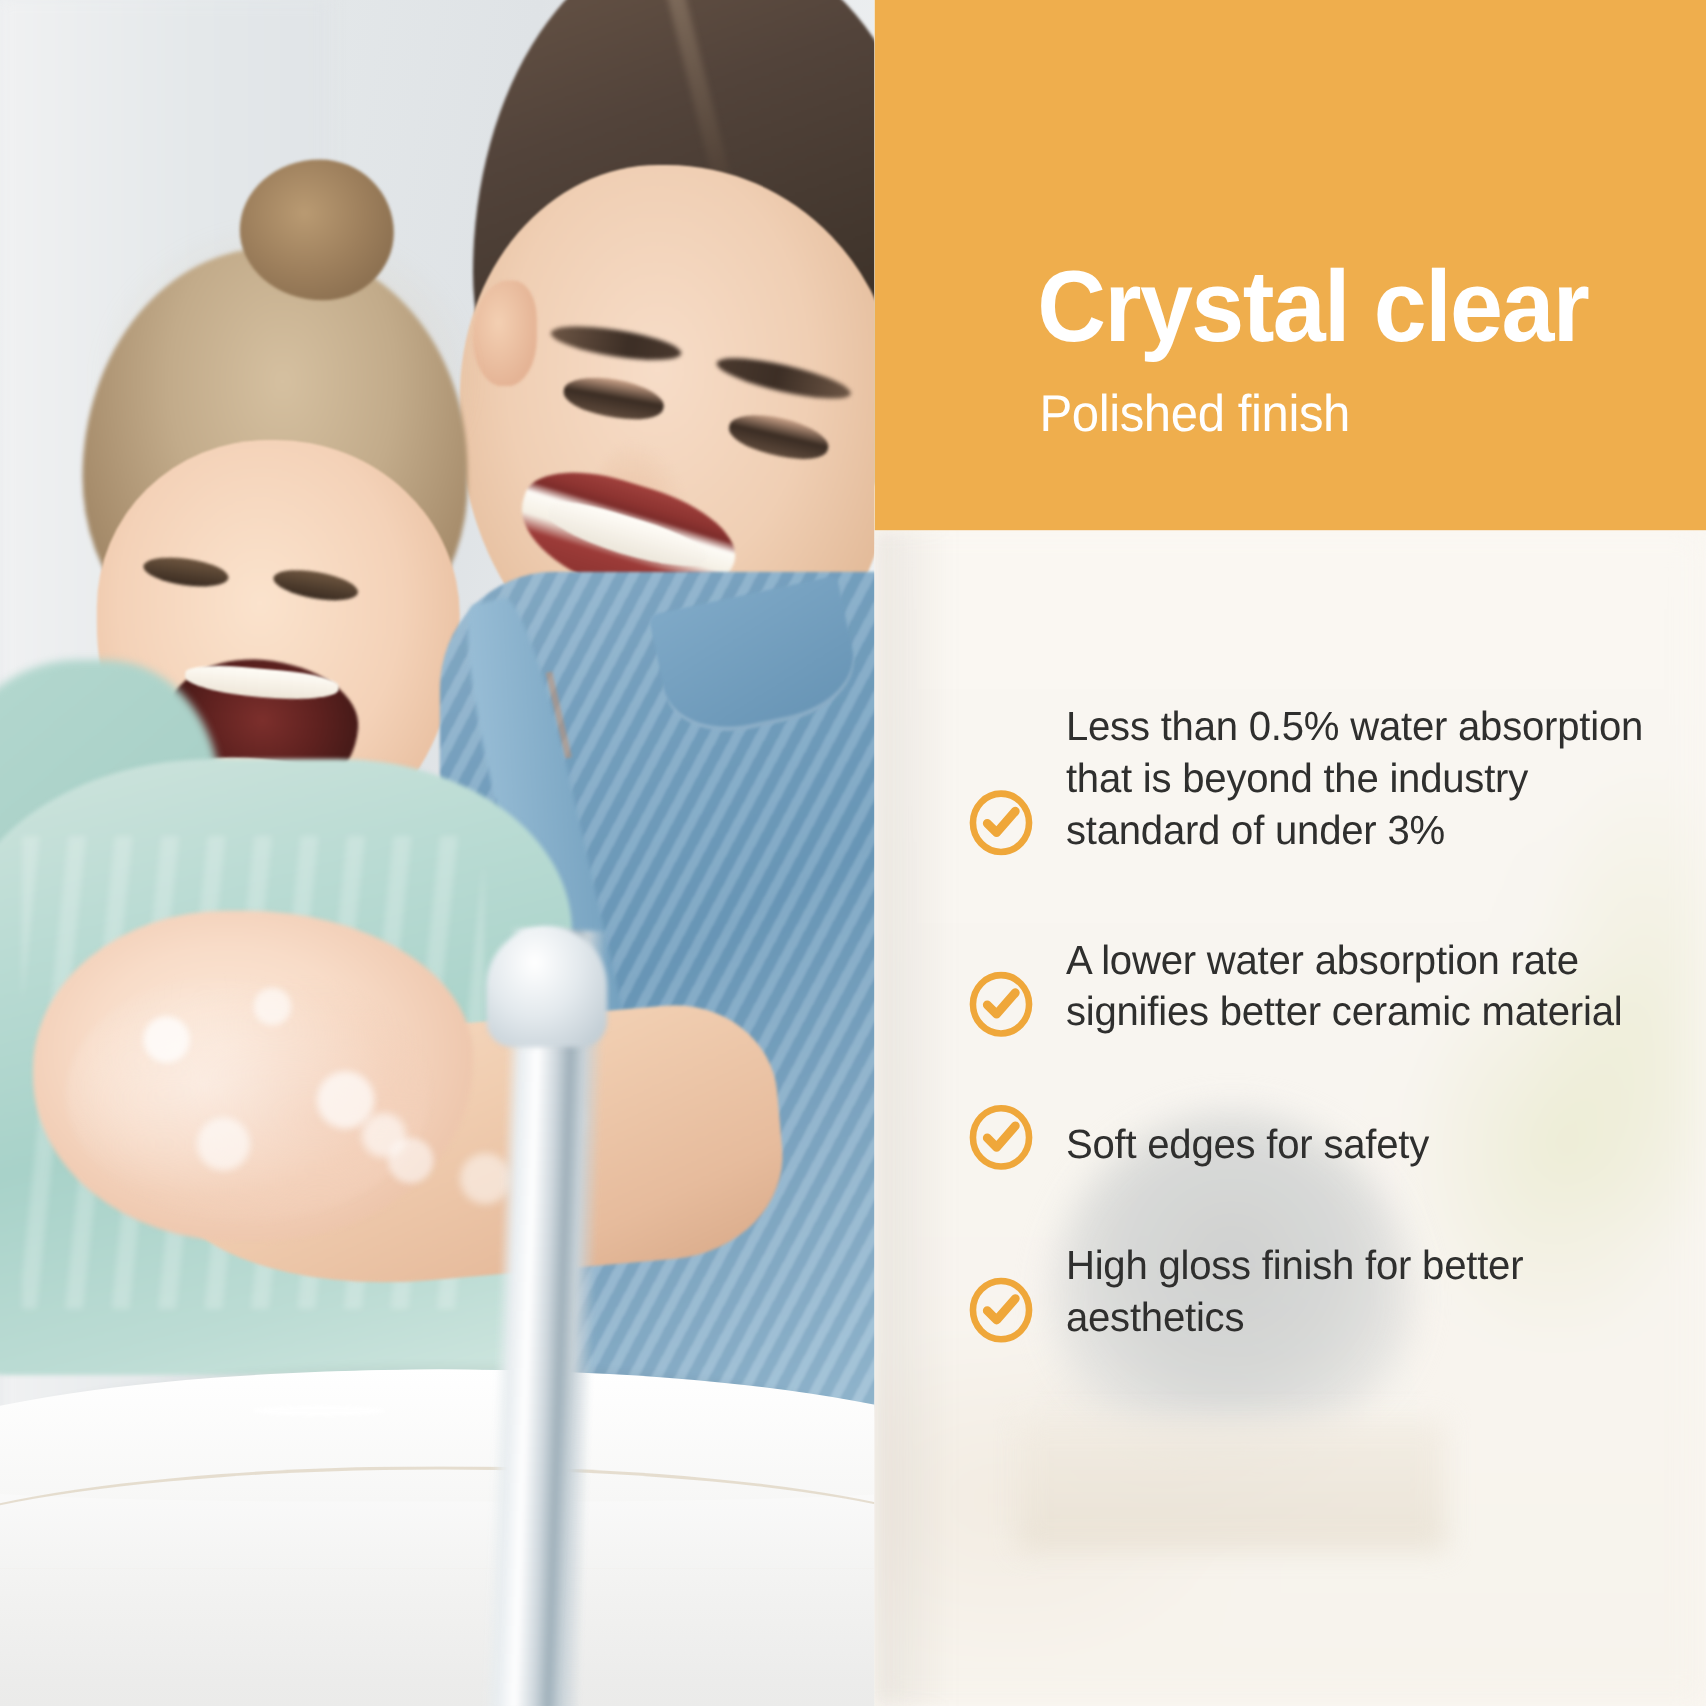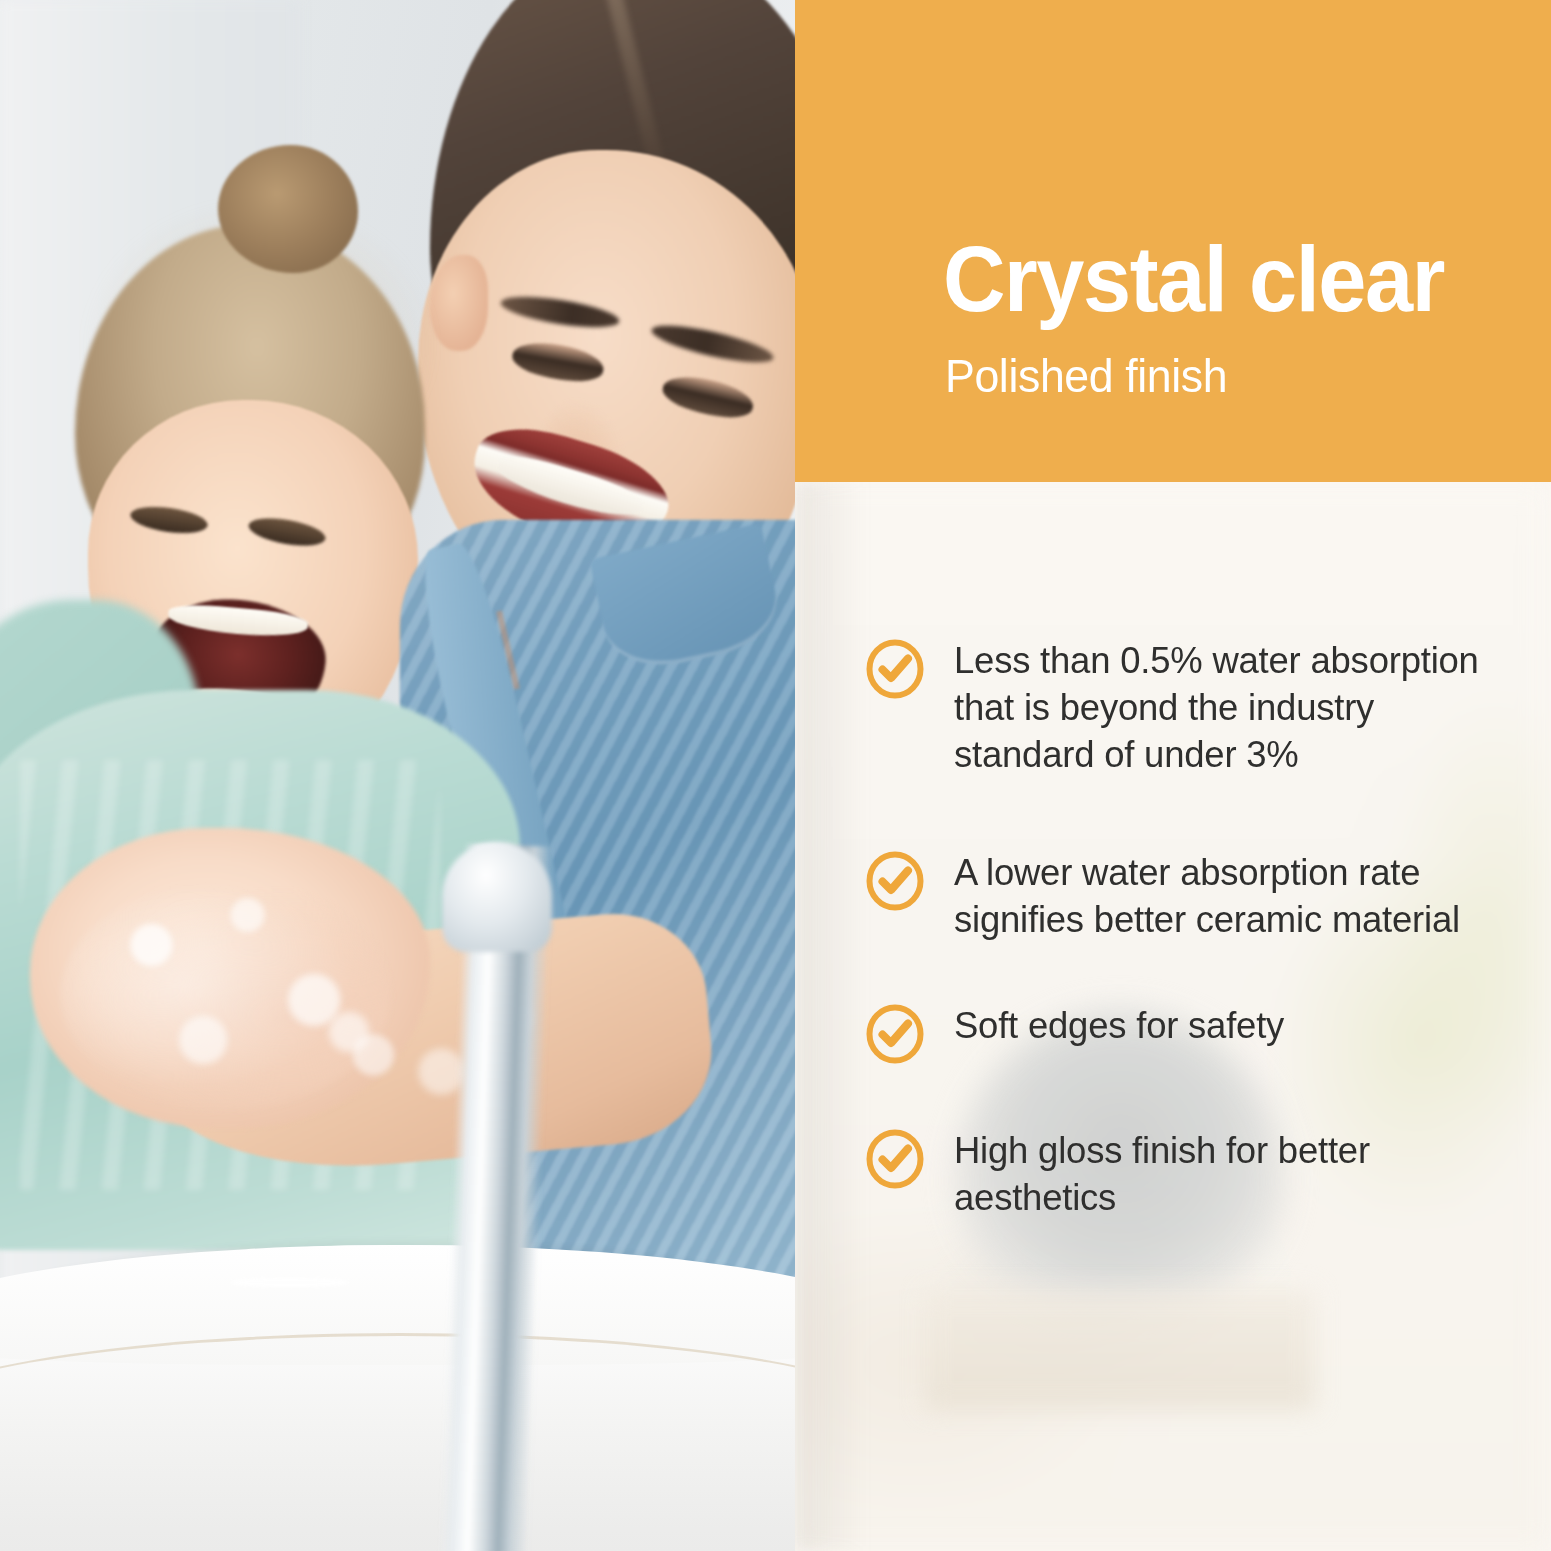--- a/index.html
+++ b/index.html
@@ -428,24 +428,24 @@
   }
 
   
   .features {
     position: absolute;
     left: 0; top: 482px;
     width: 756px;
   }
   .feature {
     position: absolute;
-    left: 70px;
+    left: 85px;
     width: 660px;
     display: flex;
-    align-items: flex-start;
+    align-items: flex-end;
   }
   .feature-icon {
     flex: 0 0 auto;
     width: 60px; height: 60px;
     margin-right: 29px;
     margin-top: 2px;
   }
   .feature-icon svg { display: block; width: 60px; height: 60px; }
   .feature-text {
     font-size: 37px;

